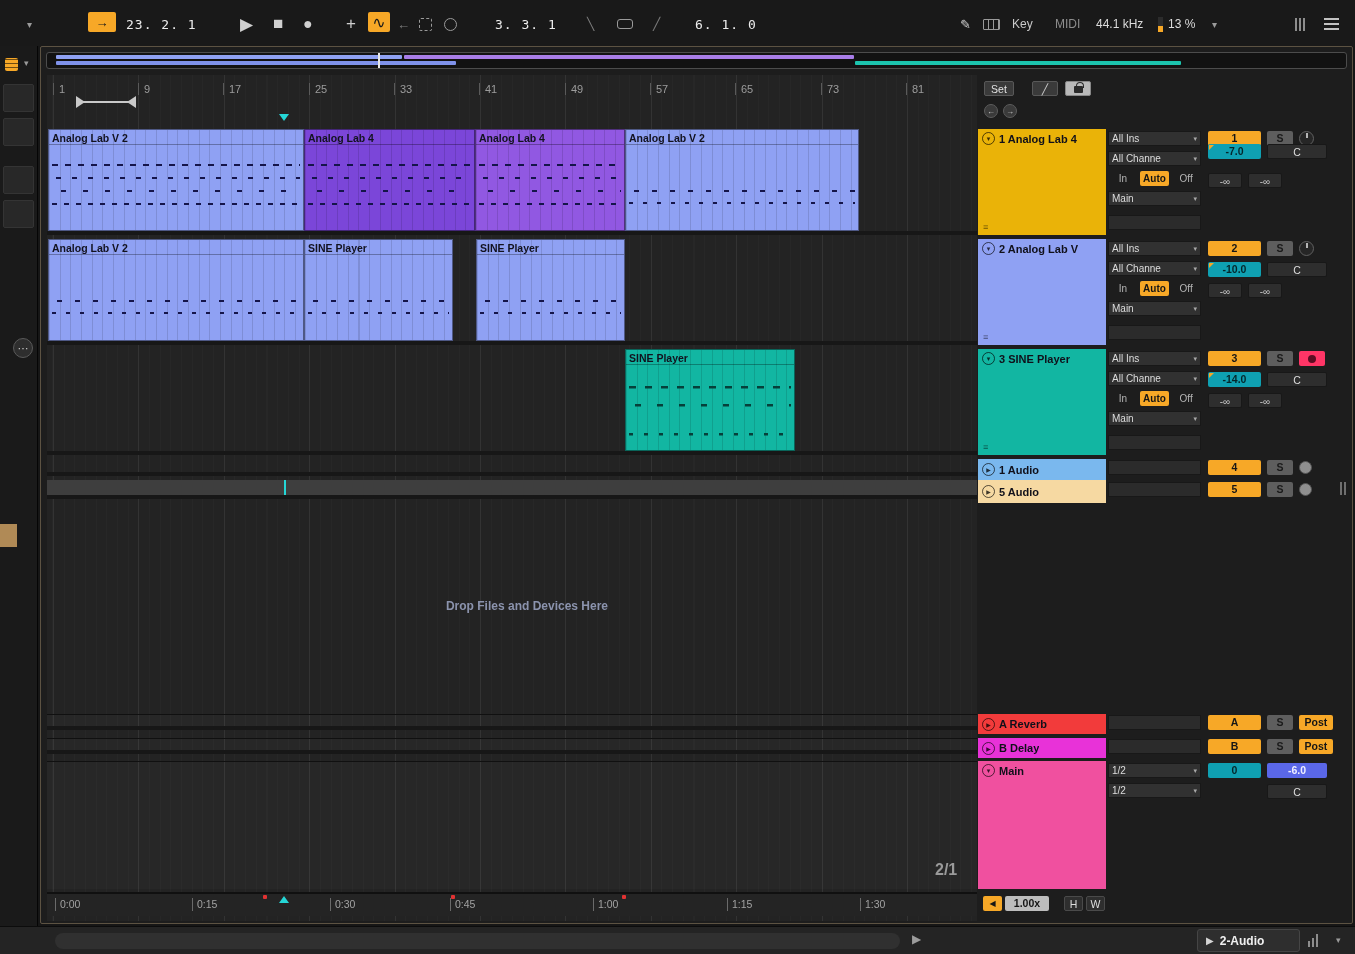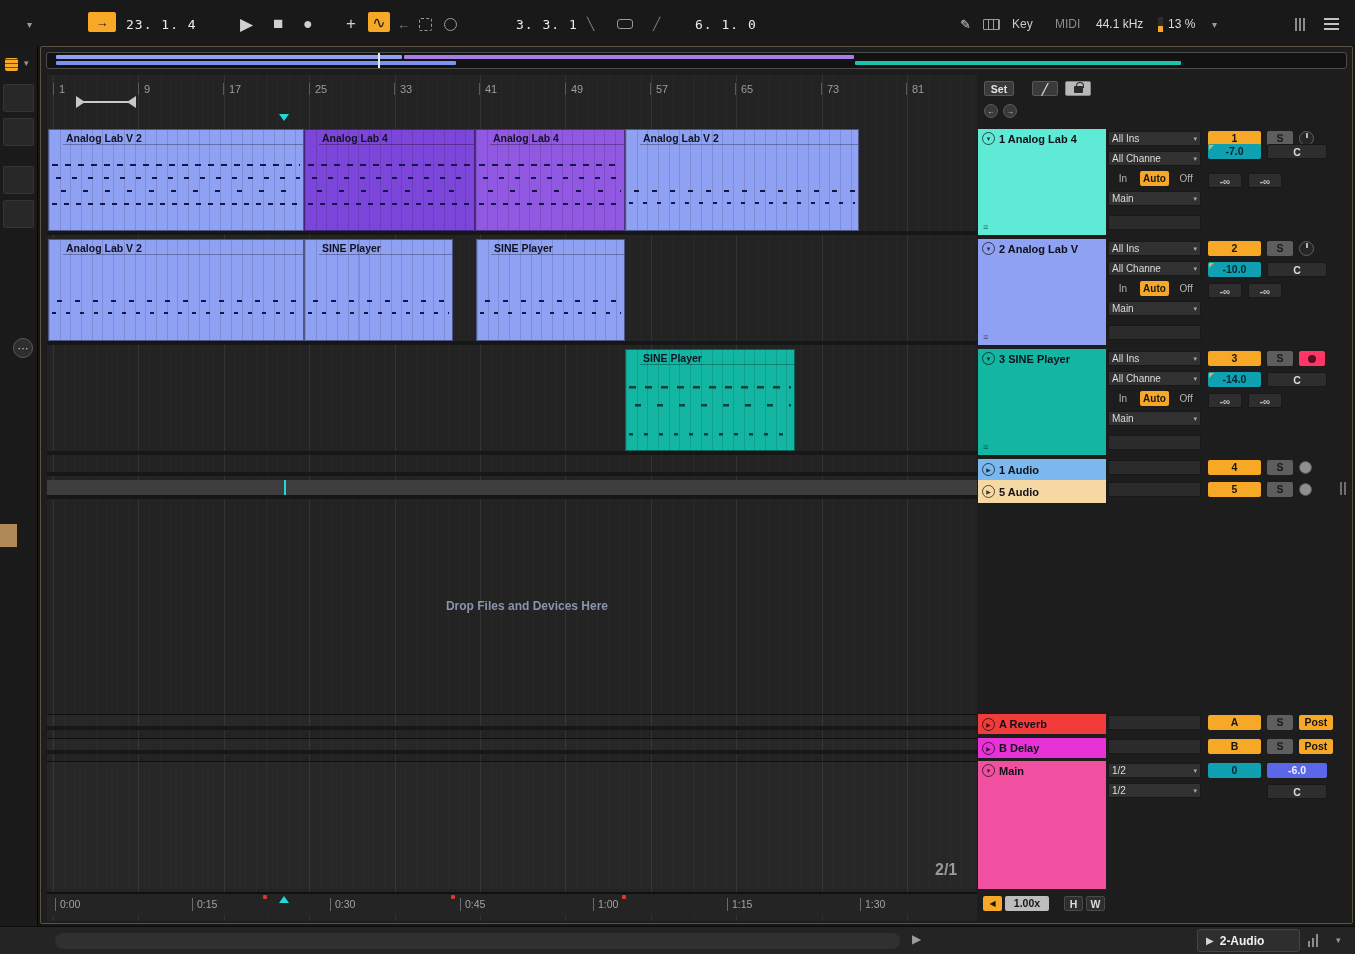--- a/index.html
+++ b/index.html
@@ -64,21 +64,21 @@
   .loop-brace .t-r { position:absolute; right:0; top:0; width:0; height:0;
     border-top:6.5px solid transparent; border-bottom:6.5px solid transparent; border-right:9px solid #c9c9c9; }
   .cyan-tri-down { position:absolute; width:0; height:0; border-left:5px solid transparent; border-right:5px solid transparent; border-top:7px solid #25d6d6; }
   .cyan-tri-up { position:absolute; width:0; height:0; border-left:5px solid transparent; border-right:5px solid transparent; border-bottom:7px solid #25d6d6; }
 
   .trow { position:absolute; left:0; right:0; }
   .b4 { border-bottom:4px solid #171717; }
   .row-sel { background:#3e3e3e; }
   .row-tint { background:rgba(255,255,255,.02); border-top:1px solid #101010; }
 
-  .clip { position:absolute; top:0; bottom:0; border:1px solid rgba(0,0,0,.45); overflow:hidden;padding-left:14px; }
+  .clip { position:absolute; top:0; bottom:0; border:1px solid rgba(0,0,0,.45); overflow:hidden; }
   .clip .lab { position:relative; z-index:2; height:15px; line-height:14px; font-size:10.5px; font-weight:600; color:#12121e;
     padding:1px 3px; border-bottom:1px solid rgba(0,0,0,.3); white-space:nowrap; overflow:hidden; }
   .clip .grid-ov { position:absolute; inset:0; background:repeating-linear-gradient(90deg, rgba(0,0,0,.12) 0 1px, transparent 1px 10.7px); }
   .notes { position:absolute; left:3px; right:3px; top:20px; bottom:6px; z-index:1;
     background-repeat:no-repeat;
     background-size:100% 2px,100% 2px,100% 2px,100% 2px;
     background-position:0 20%, 0 38%, 0 56%, 0 74%; }
   .n-blue { background-image:
       repeating-linear-gradient(90deg,#15154a 0 6px,transparent 6px 13px),
       repeating-linear-gradient(90deg,transparent 0 4px,#15154a 4px 9px,transparent 9px 16px),
@@ -102,39 +102,39 @@
   .drop-hint { position:absolute; left:330px; top:524px; width:300px; text-align:center;
     font-size:12px; font-weight:bold; color:#8b93ad; }
   .zoom-label { position:absolute; left:888px; top:786px; font-size:16px; font-weight:bold; color:#9a9a9a; }
 
   .time-ruler { position:absolute; left:0; right:0; top:817px; height:24px; background:#242424; border-top:2px solid #101010; }
   .time-lab { position:absolute; top:4px; font-size:10.5px; color:#a2a2a2; padding-left:4px; border-left:1px solid #6a6a6a; height:13px; line-height:13px; }
   .loc-dot { position:absolute; top:1px; width:4px; height:4px; background:#e23232; border-radius:1px; }
 
   
   .rpanel { position:absolute; left:936px; right:2px; top:28px; bottom:2px; background:#1d1d1d; overflow:hidden; }
-  .chip { height:15px; line-height:15px; font-size:10.5px; text-align:center; border-radius:2px; display:inline-block;font-weight:bold; }
+  .chip { height:15px; line-height:15px; font-size:10.5px; text-align:center; border-radius:2px; display:inline-block; }
   .setchip { position:absolute; left:7px; top:6px; width:30px; background:#3a3a3a; border:1px solid #585858; color:#e2e2e2; }
   .toolchip { position:absolute; left:55px; top:6px; width:26px; background:#3a3a3a; border:1px solid #585858; color:#cfcfcf; }
   .lockchip { position:absolute; left:88px; top:6px; width:26px; background:#b9b9b9; border:1px solid #888; }
   .lockicon { position:absolute; left:8px; top:4px; width:9px; height:7px; background:#2a2a2a; border-radius:1px; }
   .lockicon::before { content:""; position:absolute; left:1.5px; top:-4px; width:6px; height:5px;
     border:1.5px solid #2a2a2a; border-bottom:none; border-radius:4px 4px 0 0; }
   .navcirc { position:absolute; top:29px; width:14px; height:14px; border-radius:50%; background:#3a3a3a; border:1px solid #5c5c5c;
     color:#cfcfcf; font-size:8px; display:flex; align-items:center; justify-content:center; }
 
   .rp-row { position:absolute; left:0; right:0; }
   .hdr { position:absolute; left:1px; width:128px; top:0; bottom:4px; padding:3px 4px; overflow:hidden; }
   .hdr-top { display:flex; align-items:center; gap:4px; }
   .circ { width:13px; height:13px; min-width:13px; border:1.4px solid rgba(0,0,0,.65); border-radius:50%;
     display:flex; align-items:center; justify-content:center; font-size:7px; color:rgba(0,0,0,.75); }
   .hdr-name { font-size:11px; font-weight:bold; color:#10101a; white-space:nowrap; overflow:hidden; }
   .freeze { position:absolute; left:5px; bottom:3px; font-size:9px; color:rgba(0,0,0,.55); }
   .hdr.thin { bottom:0; padding:1px 4px; display:flex; align-items:center; gap:4px; }
-  .c-t1 { background:#5eead4; } .c-t2 { background:#8fa1f3; } .c-t3 { background:#12b6a2; }
+  .c-t1 { background:#eab308; } .c-t2 { background:#8fa1f3; } .c-t3 { background:#12b6a2; }
   .c-t4 { background:#7ab8ee; } .c-t5 { background:#f6d9a2;text-align:right; }
   .c-ra { background:#f23b3b; } .c-rb { background:#e832d8; } .c-mn { background:#f0509f; }
 
   .mix { position:absolute; left:131px; width:93px; top:2px; bottom:0; }
   .dd { height:15px; background:#313131; border:1px solid #181818; color:#ddd; font-size:10px;
     display:flex; align-items:center; justify-content:space-between; padding:0 3px; margin-bottom:5px; white-space:nowrap; overflow:hidden; }
   .dd .cart { font-size:7px; color:#aaa; margin-left:2px; }
   .mon { display:flex; gap:2px; height:15px; margin-bottom:5px; align-items:center; }
   .mon span { flex:1; text-align:center; font-size:10px; color:#b5b5b5; height:15px; line-height:15px; }
   .mon .auto { background:#f7a827; color:#151515; border-radius:2px; font-weight:bold; }
@@ -181,36 +181,36 @@
 </head>
 <body>
 
 <div class="window">
 
   <div class="topbar">
     <span class="tb tb-caret" style="left:27px">▾</span>
     <div class="tb chip-orange follow-chip" style="left:88px">
       <span>→</span>
     </div>
-    <span class="tb disp" style="left:126px">23. 1. 4</span>
+    <span class="tb disp" style="left:126px">23. 2. 1</span>
     <span class="tb tb-btn" style="left:240px; font-size:17px">▶</span>
     <span class="tb tb-btn" style="left:273px; font-size:17px">■</span>
     <span class="tb tb-btn" style="left:303px; font-size:16px">●</span>
     <span class="tb tb-btn" style="left:346px; font-size:17px">+</span>
     <div class="tb chip-orange" style="left:368px; width:22px; height:20px">
       <span>∿</span>
     </div>
     <span class="tb tb-btn dim" style="left:397px; font-size:13px">←</span>
     <span class="tb" style="left:419px">
         <i class="dash-square"></i>
       </span>
     <span class="tb" style="left:444px">
         <i class="ring"></i>
       </span>
-    <span class="tb disp" style="left:516px">3. 3. 1</span>
+    <span class="tb disp" style="left:495px">3. 3. 1</span>
     <span class="tb tb-btn dim" style="left:587px; font-size:12px">╲</span>
     <span class="tb" style="left:617px">
         <i class="loop-chip"></i>
       </span>
     <span class="tb tb-btn dim" style="left:653px; font-size:12px">╱</span>
     <span class="tb disp" style="left:695px">6. 1. 0</span>
     <span class="tb tb-btn" style="left:960px; font-size:13px">✎</span>
     <span class="tb" style="left:983px">
         <i class="kbd-icon"></i>
       </span>
@@ -341,21 +341,21 @@
       <div class="trow b4 row-tint" style="top:639px; height:16px"></div>
       <div class="trow b4 row-tint" style="top:663px; height:16px"></div>
       <div class="trow row-tint" style="top:686px; height:128px"></div>
 
       <span class="zoom-label">2/1</span>
 
       <div class="time-ruler">
         <span class="time-lab" style="left:8px">0:00</span>
         <span class="time-lab" style="left:145px">0:15</span>
         <span class="time-lab" style="left:283px">0:30</span>
-        <span class="time-lab" style="left:413px">0:45</span>
+        <span class="time-lab" style="left:403px">0:45</span>
         <span class="time-lab" style="left:546px">1:00</span>
         <span class="time-lab" style="left:680px">1:15</span>
         <span class="time-lab" style="left:813px">1:30</span>
         <i class="loc-dot" style="left:216px"></i>
         <i class="loc-dot" style="left:404px"></i>
         <i class="loc-dot" style="left:575px"></i>
         <i class="cyan-tri-up" style="left:232px; top:2px"></i>
       </div>
     </div>
 

